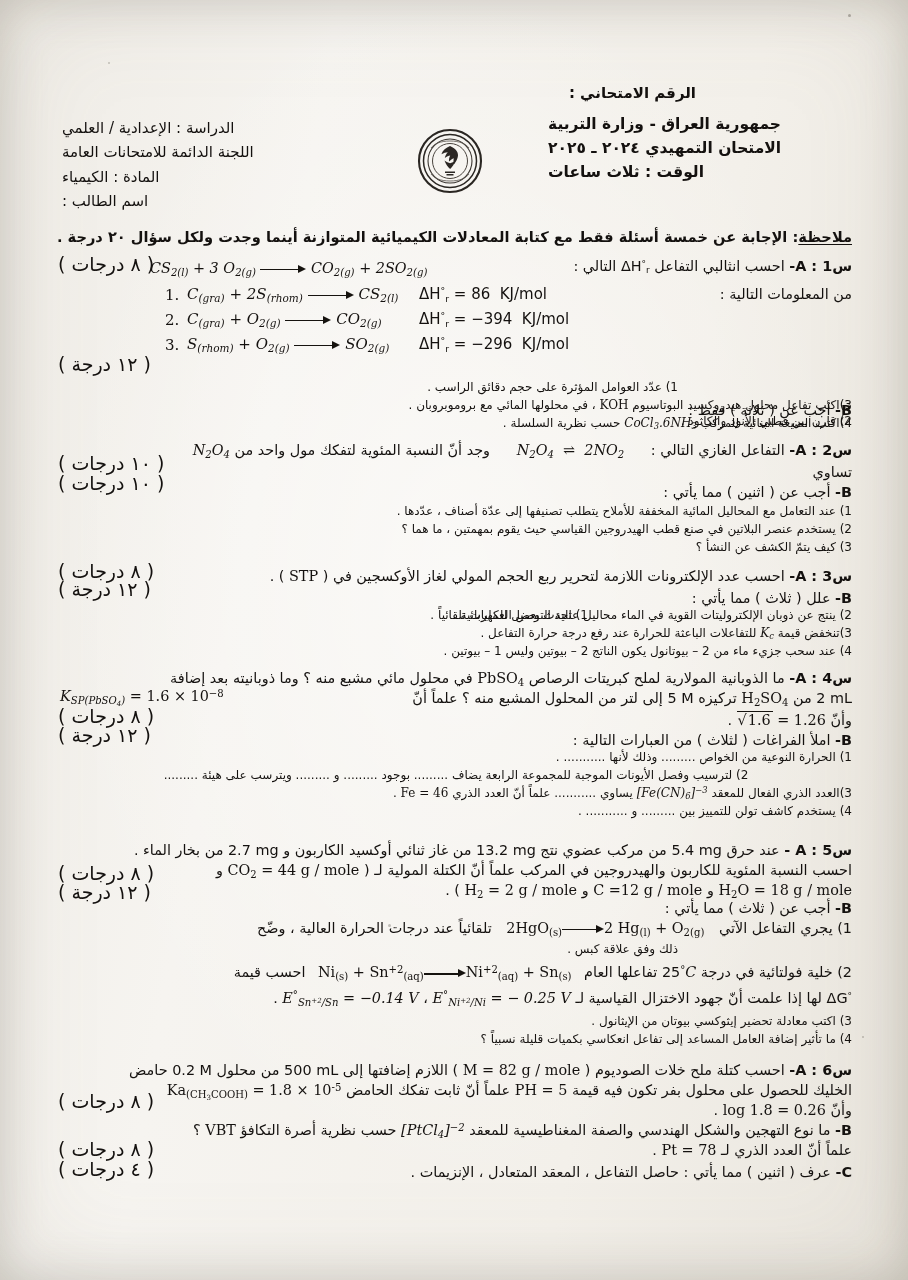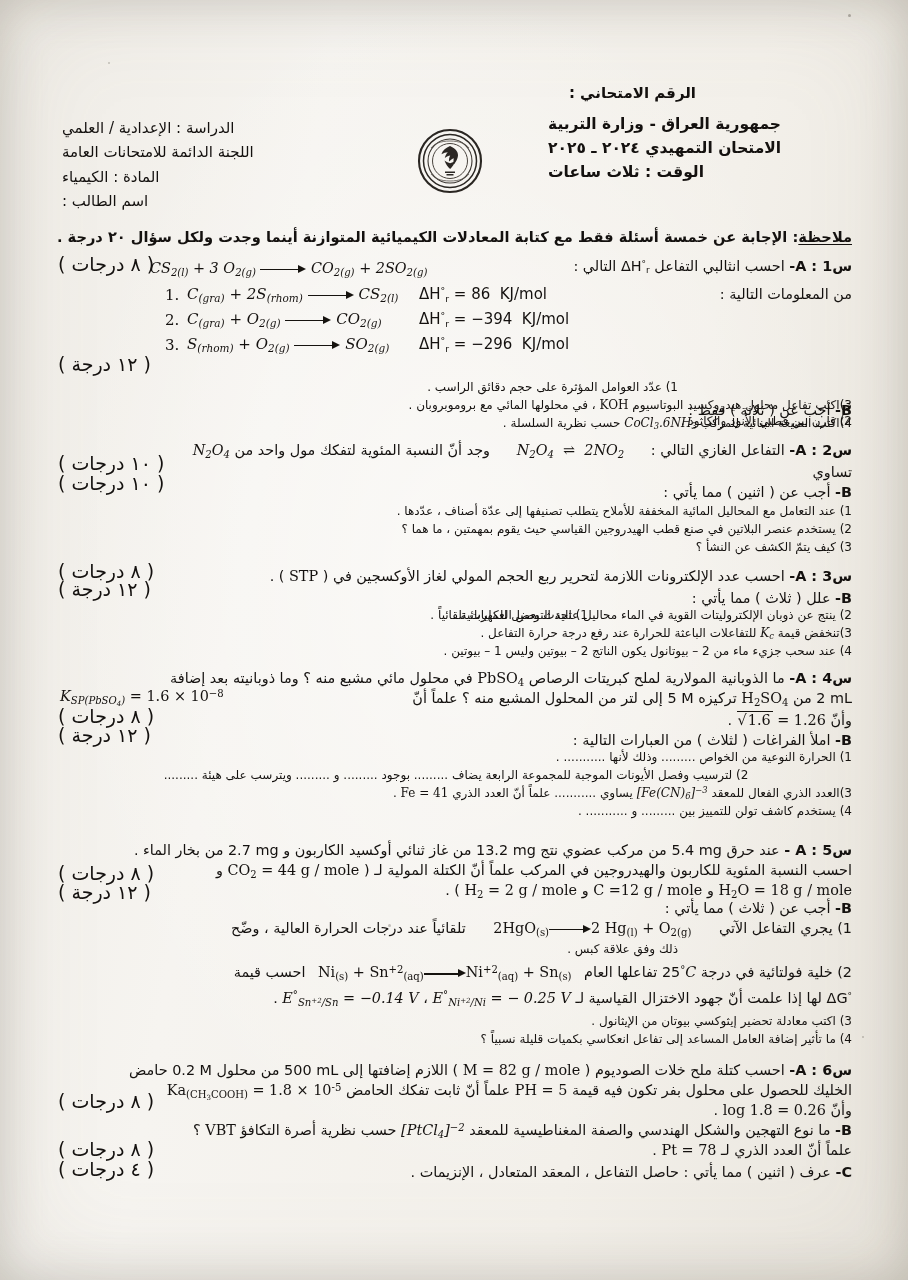--- a/index.html
+++ b/index.html
@@ -243,42 +243,42 @@
       وأنّ <span class="ltr chemu"><span class="sqrt">√<span class="sqrt">1.6</span></span> = 1.26</span> .
     </div>
     <div class="marks" style="top:705px;">( ٨ درجات )</div>
     <div class="marks" style="top:724px;">( ١٢ درجة )</div>
     <div class="qline" style="top:730px;right:56px;left:300px;">
       <span class="qlabel">B-</span>
       <span>املأ الفراغات ( لثلاث ) من العبارات التالية :</span>
     </div>
     <div class="sub" style="top:748px;right:56px;left:300px;">1) الحرارة النوعية من الخواص ......... وذلك لأنها ........... .</div>
     <div class="sub" style="top:766px;right:56px;left:60px;text-align:center;">2) لترسيب وفصل الأيونات الموجبة للمجموعة الرابعة يضاف ......... بوجود ......... و ......... ويترسب على هيئة .........</div>
-    <div class="sub" style="top:784px;right:56px;left:230px;">العدد الذري الفعال للمعقد <span class="ltr chem">[Fe(CN)<sub>6</sub>]<sup>−3</sup></span> يساوي ........... علماً أنّ العدد الذري <span class="ltr chemu">Fe = 41</span> . <span style="float:right">3)</span></div>
+    <div class="sub" style="top:784px;right:56px;left:230px;">العدد الذري الفعال للمعقد <span class="ltr chem">[Fe(CN)<sub>6</sub>]<sup>−3</sup></span> يساوي ........... علماً أنّ العدد الذري <span class="ltr chemu">Fe = 46</span> . <span style="float:right">3)</span></div>
     <div class="sub" style="top:802px;right:56px;left:300px;">4) يستخدم كاشف تولن للتمييز بين ......... و ........... .</div>
 
     <div class="qline" style="top:840px;right:56px;left:120px;">
       <span class="qlabel">س5 : A -</span>
       <span>عند حرق <span class="ltr">5.4 mg</span> من مركب عضوي نتج <span class="ltr">13.2 mg</span> من غاز ثنائي أوكسيد الكاربون و <span class="ltr">2.7 mg</span> من بخار الماء .</span>
     </div>
     <div class="qline" style="top:860px;right:56px;left:120px;">
       احسب النسبة المئوية للكاربون والهيدروجين في المركب علماً أنّ الكتلة المولية لـ ( <span class="ltr chemu">CO<sub>2</sub> = 44 g / mole</span> و
     </div>
     <div class="qline" style="top:880px;right:56px;left:300px;">
       <span class="ltr chemu">H<sub>2</sub>O = 18 g / mole</span> و <span class="ltr chemu">C =12 g / mole</span> و <span class="ltr chemu">H<sub>2</sub> = 2 g / mole</span> ) .
     </div>
     <div class="marks" style="top:862px;">( ٨ درجات )</div>
     <div class="marks" style="top:881px;">( ١٢ درجة )</div>
     <div class="qline" style="top:898px;right:56px;left:300px;">
       <span class="qlabel">B-</span>
       <span>أجب عن ( ثلاث ) مما يأتي :</span>
     </div>
     <div class="qline" style="top:918px;right:56px;left:120px;">
       <span>1) يجري التفاعل الآتي</span>
-      <span class="ltr chemu" style="margin:0 23px;">2HgO<sub>(s)</sub><span class="arrow" style="width:42px;"></span>2 Hg<sub>(l)</sub> + O<sub>2(g)</sub></span>
+      <span class="ltr chemu" style="margin:0 10px;">2HgO<sub>(s)</sub><span class="arrow" style="width:42px;"></span>2 Hg<sub>(l)</sub> + O<sub>2(g)</sub></span>
       <span>تلقائياً عند درجات الحرارة العالية ، وضّح</span>
     </div>
     <div class="sub" style="top:940px;right:230px;left:300px;">ذلك وفق علاقة كبس .</div>
     <div class="qline" style="top:962px;right:56px;left:120px;">
       <span>2) خلية فولتائية في درجة <span class="ltr">25<sup>°</sup><span class="chem">C</span></span> تفاعلها العام</span>
       <span class="ltr chemu" style="margin:0 8px;">Ni<sub>(s)</sub> + Sn<sup>+2</sup><sub>(aq)</sub><span class="arrow" style="width:42px;"></span>Ni<sup>+2</sup><sub>(aq)</sub> + Sn<sub>(s)</sub></span>
       <span>احسب قيمة</span>
     </div>
     <div class="qline" style="top:988px;right:56px;left:120px;">
       <span class="ltr dh">ΔG<sup>°</sup></span> لها إذا علمت أنّ جهود الاختزال القياسية لـ <span class="ltr chem">E<sup>°</sup><sub>Ni<sup>+2</sup>/Ni</sub> = − 0.25 <span style="font-style:italic">V</span></span> ، <span class="ltr chem">E<sup>°</sup><sub>Sn<sup>+2</sup>/Sn</sub> = −0.14 <span style="font-style:italic">V</span></span> .

